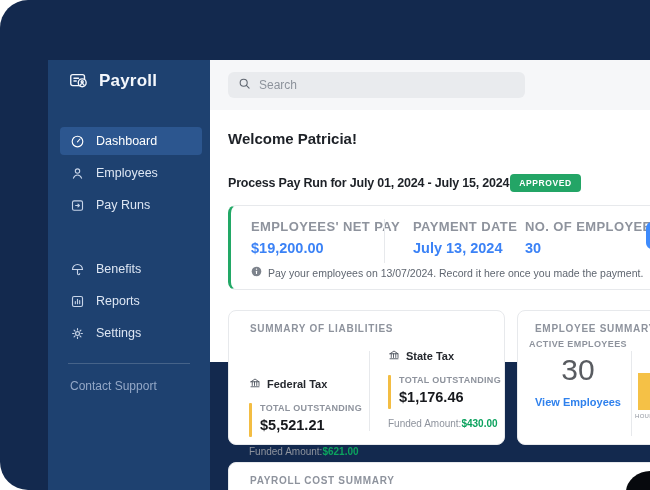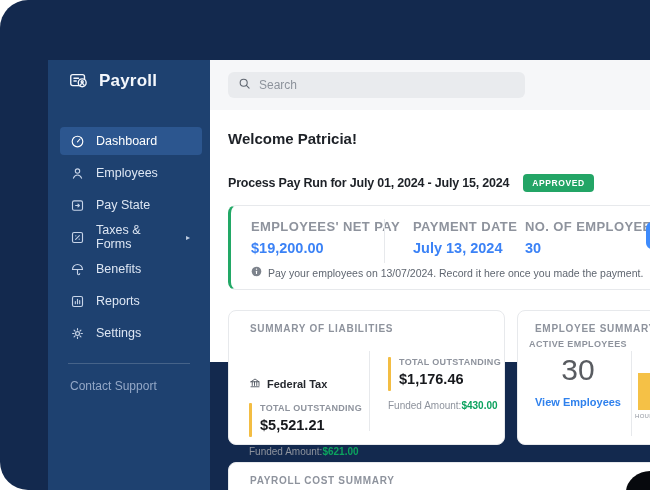--- a/index.html
+++ b/index.html
@@ -27,21 +27,21 @@
   
   .main { position:absolute; left:210px; top:60px; width:440px; height:302px; background:#ffffff; }
   .topbar { position:absolute; left:0; top:0; width:440px; height:50px; background:#f6f7f9; }
   .search-box { position:absolute; left:18px; top:12px; width:297px; height:26px; background:#e9ebee; border-radius:6px; display:flex; align-items:center; gap:8px; padding:0 10px; }
   .search-box svg { flex:0 0 auto; color:#5f6670; }
   .search-box input { border:none; outline:none; background:transparent; font-family:"Liberation Sans",sans-serif; font-size:12px; color:#3a3f46; width:100%; }
   .search-box input::placeholder { color:#8d939c; }
 
   .welcome-title { position:absolute; left:18px; top:70px; font-size:15px; font-weight:700; color:#1d2127; }
 
-  .payrun-head { position:absolute; left:18px; top:114px; display:flex; align-items:center; gap:14px; white-space:nowrap; }
+  .payrun-head { position:absolute; left:18px; top:114px; display:flex; align-items:center; gap:1px; white-space:nowrap; }
   .payrun-title { font-size:12.5px; font-weight:700; color:#1d2127; letter-spacing:-.2px; }
   .status-badge { background:#23a566; color:#ffffff; font-size:8.5px; font-weight:700; letter-spacing:.6px; padding:4px 9px; border-radius:4px; }
 
   .payrun-card { position:absolute; left:18px; top:145px; width:452px; height:85px; background:#ffffff; border:1px solid #e7e9ec; border-left:3px solid #22a866; border-radius:8px; }
   .stat { position:absolute; top:13px; }
   .stat-label { font-size:13px; font-weight:700; color:#8e939d; letter-spacing:.4px; }
   .stat-value { margin-top:6px; font-size:14.5px; font-weight:700; color:#3b82f6; }
   .stat-1 { left:20px; }
   .stat-2 { left:182px; }
   .stat-3 { left:294px; }
@@ -119,35 +119,23 @@
       <span class="label">Employees</span>
     </div>
 
     <div class="nav-item" style="top:131px">
       <span class="icon">
         <svg width="15" height="15" viewBox="0 0 24 24" fill="none" stroke="currentColor" stroke-width="1.8" stroke-linecap="round" stroke-linejoin="round">
           <rect x="4" y="4.5" width="16" height="15" rx="2.5"></rect>
             <path d="M9 12h6m0 0l-2.3-2.3M15 12l-2.3 2.3"></path>
         </svg>
       </span>
-      <span class="label">Pay State</span>
-    </div>
-
-    <div class="nav-item" style="top:163px">
-      <span class="icon">
-        <svg width="15" height="15" viewBox="0 0 24 24" fill="none" stroke="currentColor" stroke-width="1.8" stroke-linecap="round">
-          <rect x="4" y="4" width="16" height="16" rx="2.5"></rect>
-            <path d="M9 15l6-6"></path>
-          <circle cx="9.3" cy="9.3" r="1" fill="currentColor" stroke="none"></circle>
-          <circle cx="14.7" cy="14.7" r="1" fill="currentColor" stroke="none"></circle>
-        </svg>
-      </span>
-      <span class="label">Taxes &amp; Forms</span>
-      <span class="submenu-arrow">▸</span>
-    </div>
+      <span class="label">Pay Runs</span>
+    </div>
+
 
     <div class="nav-item" style="top:195px">
       <span class="icon">
         <svg width="15" height="15" viewBox="0 0 24 24" fill="none" stroke="currentColor" stroke-width="1.8" stroke-linecap="round">
           <path d="M4 12a8 8 0 0 1 16 0H4z"></path>
             <path d="M12 12v6.5a1.8 1.8 0 0 0 3.6 0"></path>
         </svg>
       </span>
       <span class="label">Benefits</span>
     </div>
@@ -242,20 +230,29 @@
             <div class="outstanding-label">TOTAL OUTSTANDING</div>
             <div class="outstanding-value">$5,521.21</div>
           </div>
         </div>
         <div class="funded-row"><span>Funded Amount:</span><span class="funded-value">$621.00</span></div>
       </div>
 
       <div class="liab-divider"></div>
 
       <div class="liab-col liab-col-2">
+        <div class="tax-name-row">
+          <span>
+            <svg width="12" height="12" viewBox="0 0 24 24" fill="none" stroke="currentColor" stroke-width="1.8" stroke-linecap="round" stroke-linejoin="round">
+              <path d="M4 9.5L12 4l8 5.5H4z"></path>
+                <path d="M6.5 9.5v7.5M11 9.5v7.5M15.5 9.5v7.5M20 9.5v7.5M4 19.5h16"></path>
+            </svg>
+          </span>
+          <span class="tax-name">State Tax</span>
+        </div>
         <div class="outstanding-block">
           <div class="accent-bar"></div>
           <div>
             <div class="outstanding-label">TOTAL OUTSTANDING</div>
             <div class="outstanding-value">$1,176.46</div>
           </div>
         </div>
         <div class="funded-row"><span>Funded Amount:</span><span class="funded-value">$430.00</span></div>
       </div>
     </div>

